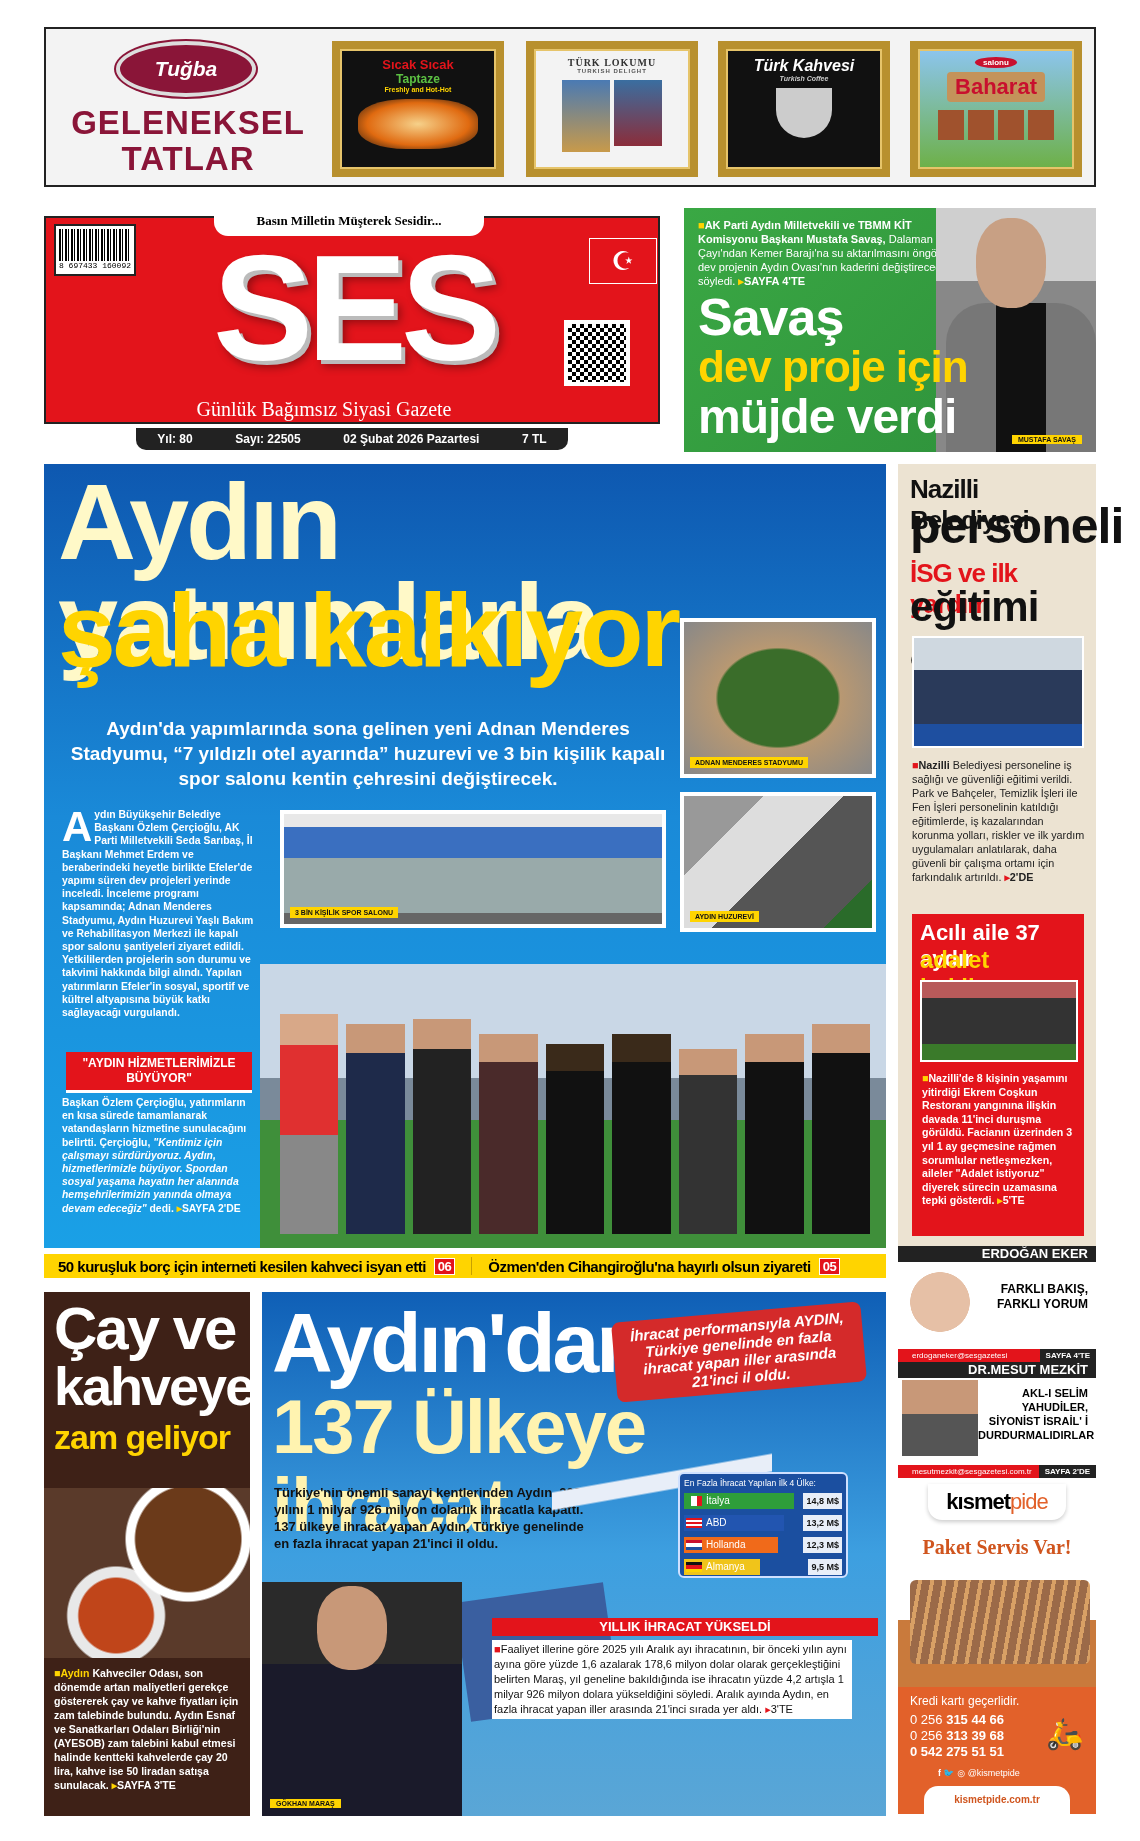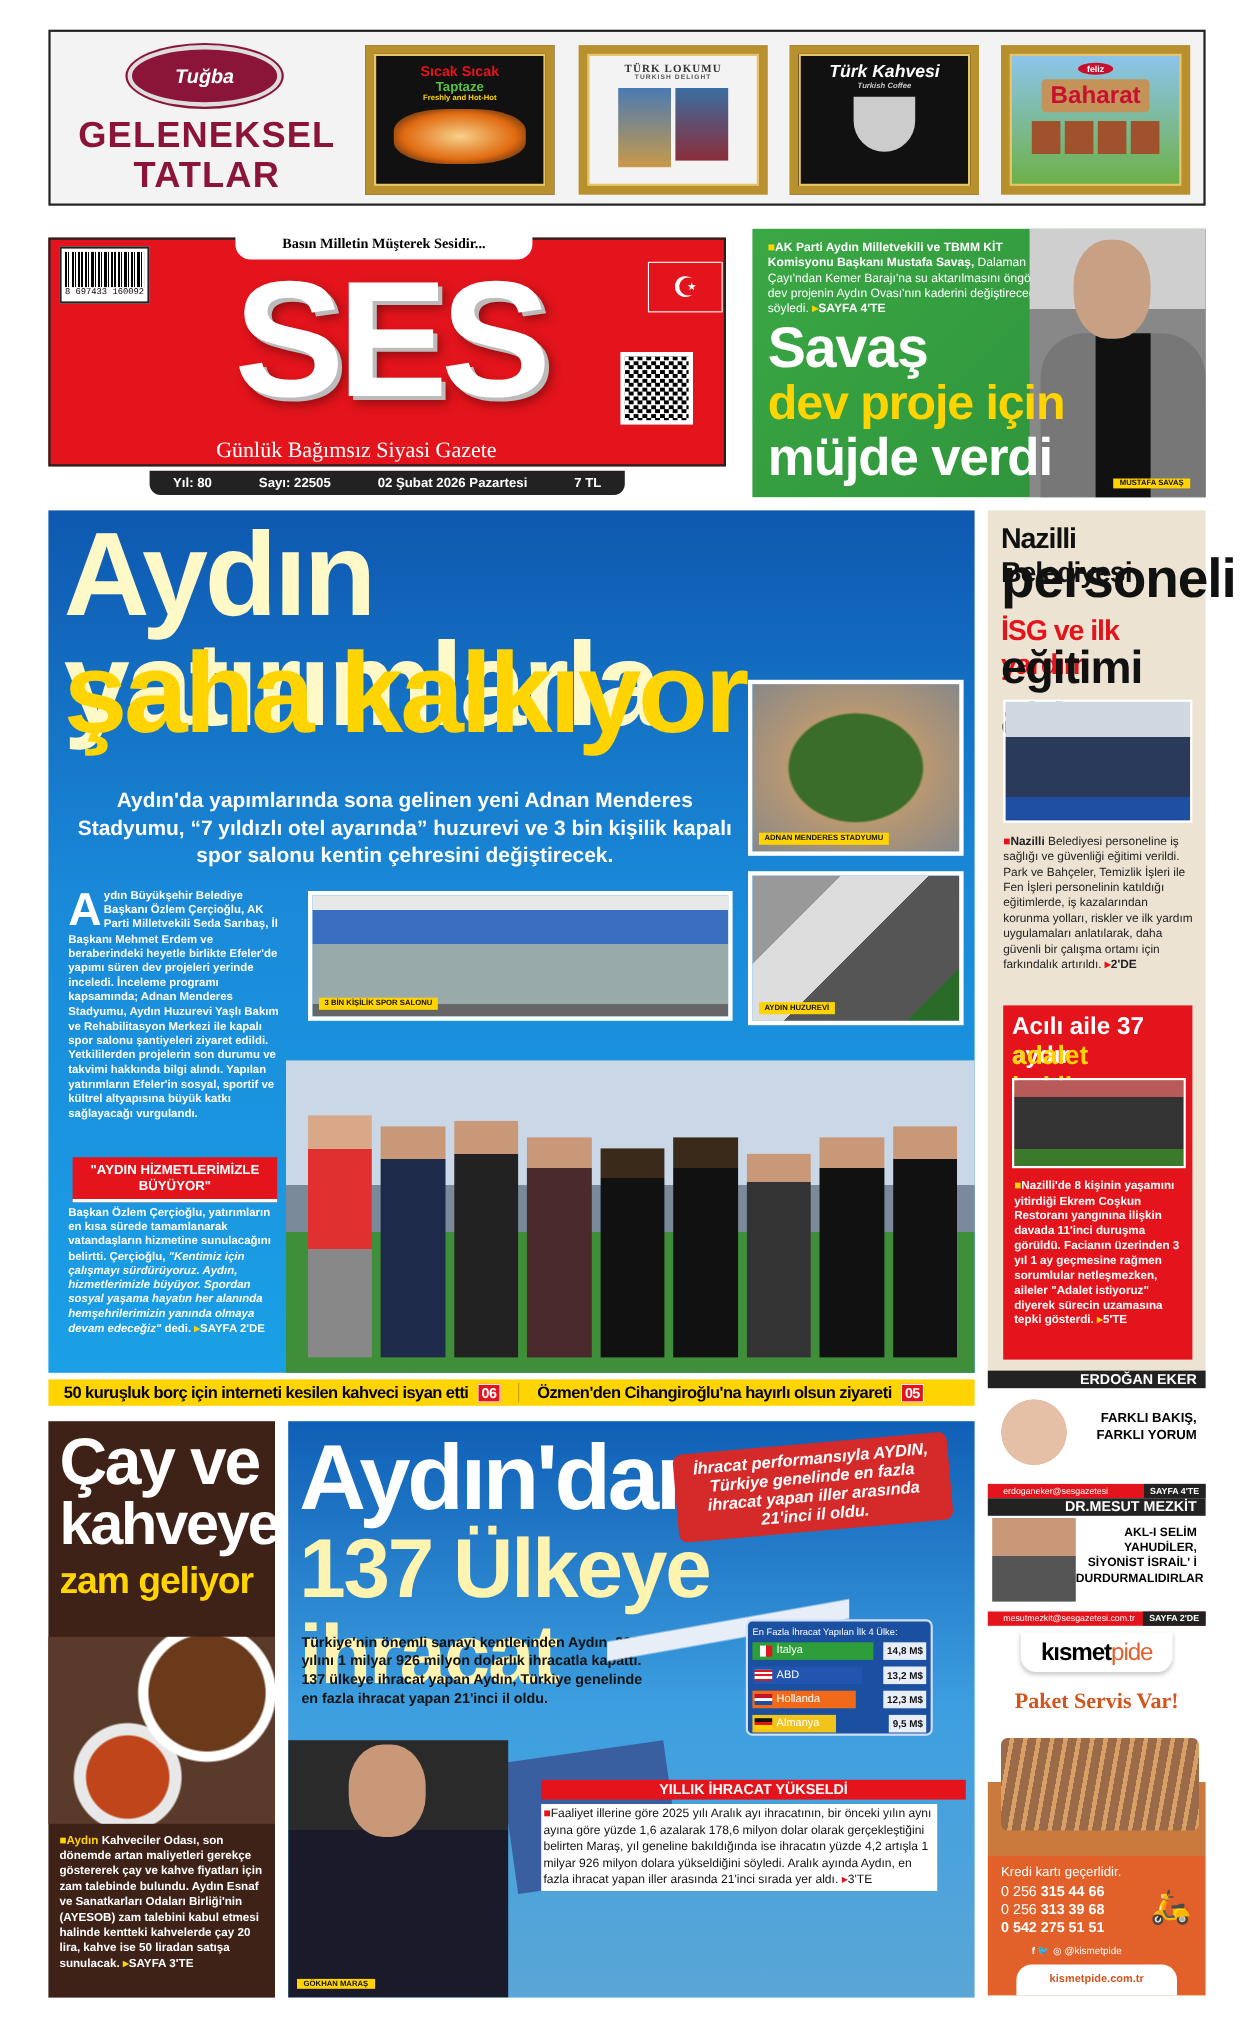--- a/index.html
+++ b/index.html
@@ -1,21 +1,21 @@
 <!DOCTYPE html>
 <html><head>
 <meta charset="utf-8">
 <style>
   *{box-sizing:border-box;margin:0;padding:0}
   body{width:1140px;height:1841px;background:#fff;font-family:"Liberation Sans",sans-serif;position:relative;overflow:hidden}
   .abs{position:absolute}
   .cond{font-family:"Liberation Sans Narrow","Liberation Sans",sans-serif;font-stretch:condensed}
   
   .topad{left:44px;top:27px;width:1052px;height:160px;border:2px solid #222;background:#f3f3f3}
-  .tugba-oval{left:70px;top:12px;width:140px;height:56px;border-radius:50%;background:#8a1538;border:4px solid #ddd;box-shadow:0 0 0 2px #8a1538;color:#fff;font-size:18px;font-weight:bold;font-style:italic;display:flex;align-items:center;justify-content:center}
+  .tugba-oval{left:70px;top:12px;width:140px;height:56px;border-radius:50%;background:#8a1538;border:4px solid #ddd;box-shadow:0 0 0 2px #8a1538;color:#fff;font-size:21px;font-weight:bold;font-style:italic;display:flex;align-items:center;justify-content:center}
   .gel{left:12px;top:76px;width:260px;text-align:center;color:#8a1538;font-weight:bold;font-size:33px;letter-spacing:1px;line-height:36px}
   .frame{top:12px;width:172px;height:136px;border:8px solid #b8902e;background:#111;box-shadow:inset 0 0 0 2px #e6c46a;display:flex;flex-direction:column;align-items:center;justify-content:flex-start;padding-top:8px;font-weight:bold;text-align:center}
   
   .mast{left:44px;top:208px;width:616px;height:240px}
   .mast-red{left:0;top:8px;width:616px;height:208px;background:#e3141b;border:2px solid #222}
   .slogan{left:170px;top:0;width:270px;height:28px;background:#fff;border-radius:0 0 14px 14px;text-align:center;font-family:"Liberation Serif",serif;font-size:13px;font-weight:bold;line-height:26px}
   .barcode{left:10px;top:16px;width:82px;height:52px;background:#fff;border:2px solid #222;padding:3px}
   .barcode .bars{height:32px;background:repeating-linear-gradient(90deg,#000 0 2px,#fff 2px 3px,#000 3px 4px,#fff 4px 6px)}
   .barcode .num{font-size:8px;font-family:"Liberation Mono",monospace;text-align:center}
   .ses{left:80px;top:20px;width:460px;text-align:center;color:#fff;font-weight:bold;font-size:150px;line-height:160px;letter-spacing:-6px;text-shadow:4px 4px 0 #bbb,6px 6px 10px rgba(0,0,0,.4)}
@@ -93,21 +93,21 @@
         <div style="width:48px;height:72px;background:linear-gradient(#4a7ab3,#c89a4a)"></div>
         <div style="width:48px;height:66px;background:linear-gradient(#3a6ea0,#8b2d3a)"></div>
       </div>
   </div>
   <div class="abs frame" style="left:672px">
     <div style="color:#fff;font-size:16px;font-style:italic">Türk Kahvesi</div>
     <div style="color:#ccc;font-size:7px;font-style:italic">Turkish Coffee</div>
     <div style="margin-top:6px;width:56px;height:50px;border-radius:0 0 28px 28px;background:#ccc"></div>
   </div>
   <div class="abs frame" style="left:864px;background:linear-gradient(#8cc5ef,#6db046)">
-    <div style="color:#fff;background:#c8102e;border-radius:50%;font-size:8px;padding:1px 8px">feliz</div>
+    <div style="color:#fff;background:#c8102e;border-radius:50%;font-size:8px;padding:1px 8px">salonu</div>
     <div style="margin-top:4px;background:#c4935a;color:#c8102e;font-size:22px;padding:2px 8px;border-radius:4px">Baharat</div>
     <div style="margin-top:8px;display:flex;gap:4px">
         <i style="width:26px;height:30px;background:#a0522d"></i>
         <i style="width:26px;height:30px;background:#a0522d"></i>
         <i style="width:26px;height:30px;background:#a0522d"></i>
         <i style="width:26px;height:30px;background:#a0522d"></i>
       </div>
   </div>
 </div>
 

